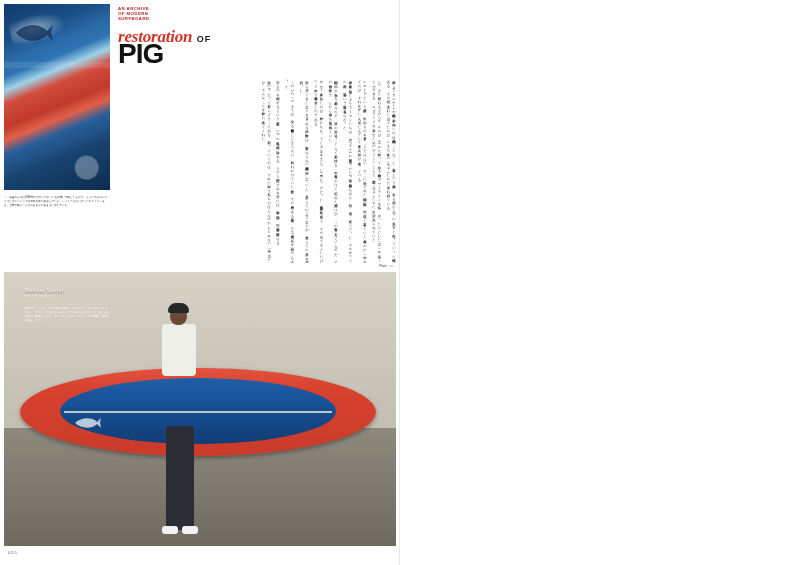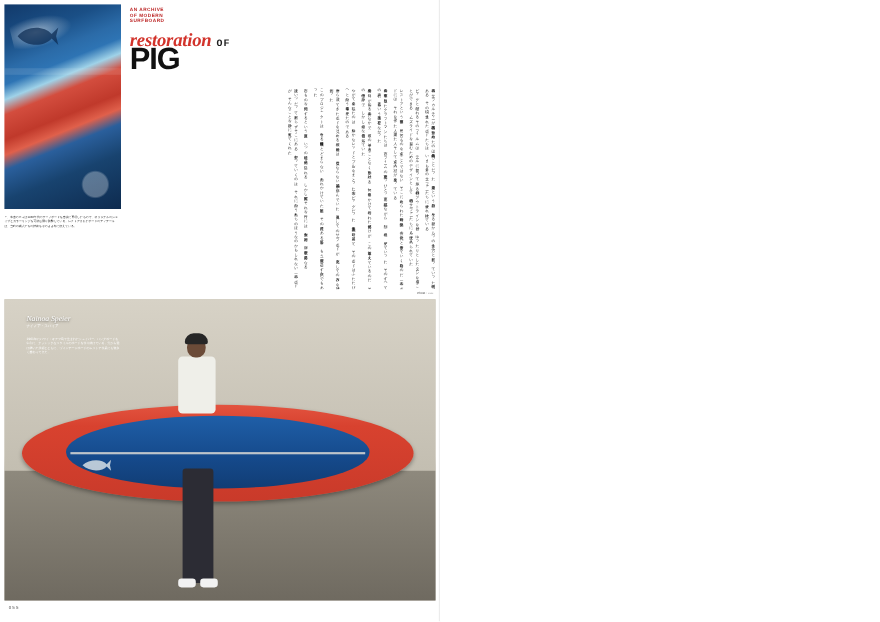--- a/index.html
+++ b/index.html
@@ -22,21 +22,21 @@
   #photo-hero-left .fishlogo{position:absolute;left:10px;top:16px;width:40px;height:26px;opacity:.85;}
   #photo-hero-left .band{position:absolute;left:0;right:0;height:6px;background:rgba(255,255,255,.10);}
 
   .left-photo-caption{position:absolute;left:4px;top:196px;width:104px;color:#222;}
 
   
   #masthead{position:absolute;left:118px;top:6px;width:72px;}
   .mast-line{display:block;font-family:"Liberation Sans",sans-serif;font-weight:bold;font-size:4.3px;letter-spacing:.45px;color:#b22;}
   #restoration-line{position:absolute;left:118px;top:27px;width:170px;}
   .resto{font-family:"Liberation Serif",serif;font-style:italic;font-weight:bold;font-size:17px;color:#d2332b;letter-spacing:-.2px;}
-  .ofword{font-family:Liberation Mono, monospace;font-weight:bold;font-size:9px;color:#222;letter-spacing:1px;}
+  .ofword{font-family:Liberation Sans, sans-serif;font-weight:bold;font-size:9px;color:#222;letter-spacing:1px;}
   #pig-title{position:absolute;left:118px;top:40px;font-family:"Liberation Sans",sans-serif;font-weight:bold;font-size:28px;letter-spacing:-1px;color:#111;line-height:1;}
 
   
   #left-body{position:absolute;left:112px;top:78px;width:284px;height:185px;
      display:flex;flex-direction:row-reverse;gap:3.2px;justify-content:flex-start;}
   #left-body .col{writing-mode:vertical-rl;text-orientation:upright;font-family:"DejaVu Sans",sans-serif;
      font-size:3.3px;line-height:1.72;letter-spacing:.25px;color:#1a1a1a;height:100%;overflow:hidden;white-space:pre-wrap;}
   #page-credit-left{position:absolute;right:6px;top:264px;font-size:2.8px;color:#444;}
 
   

